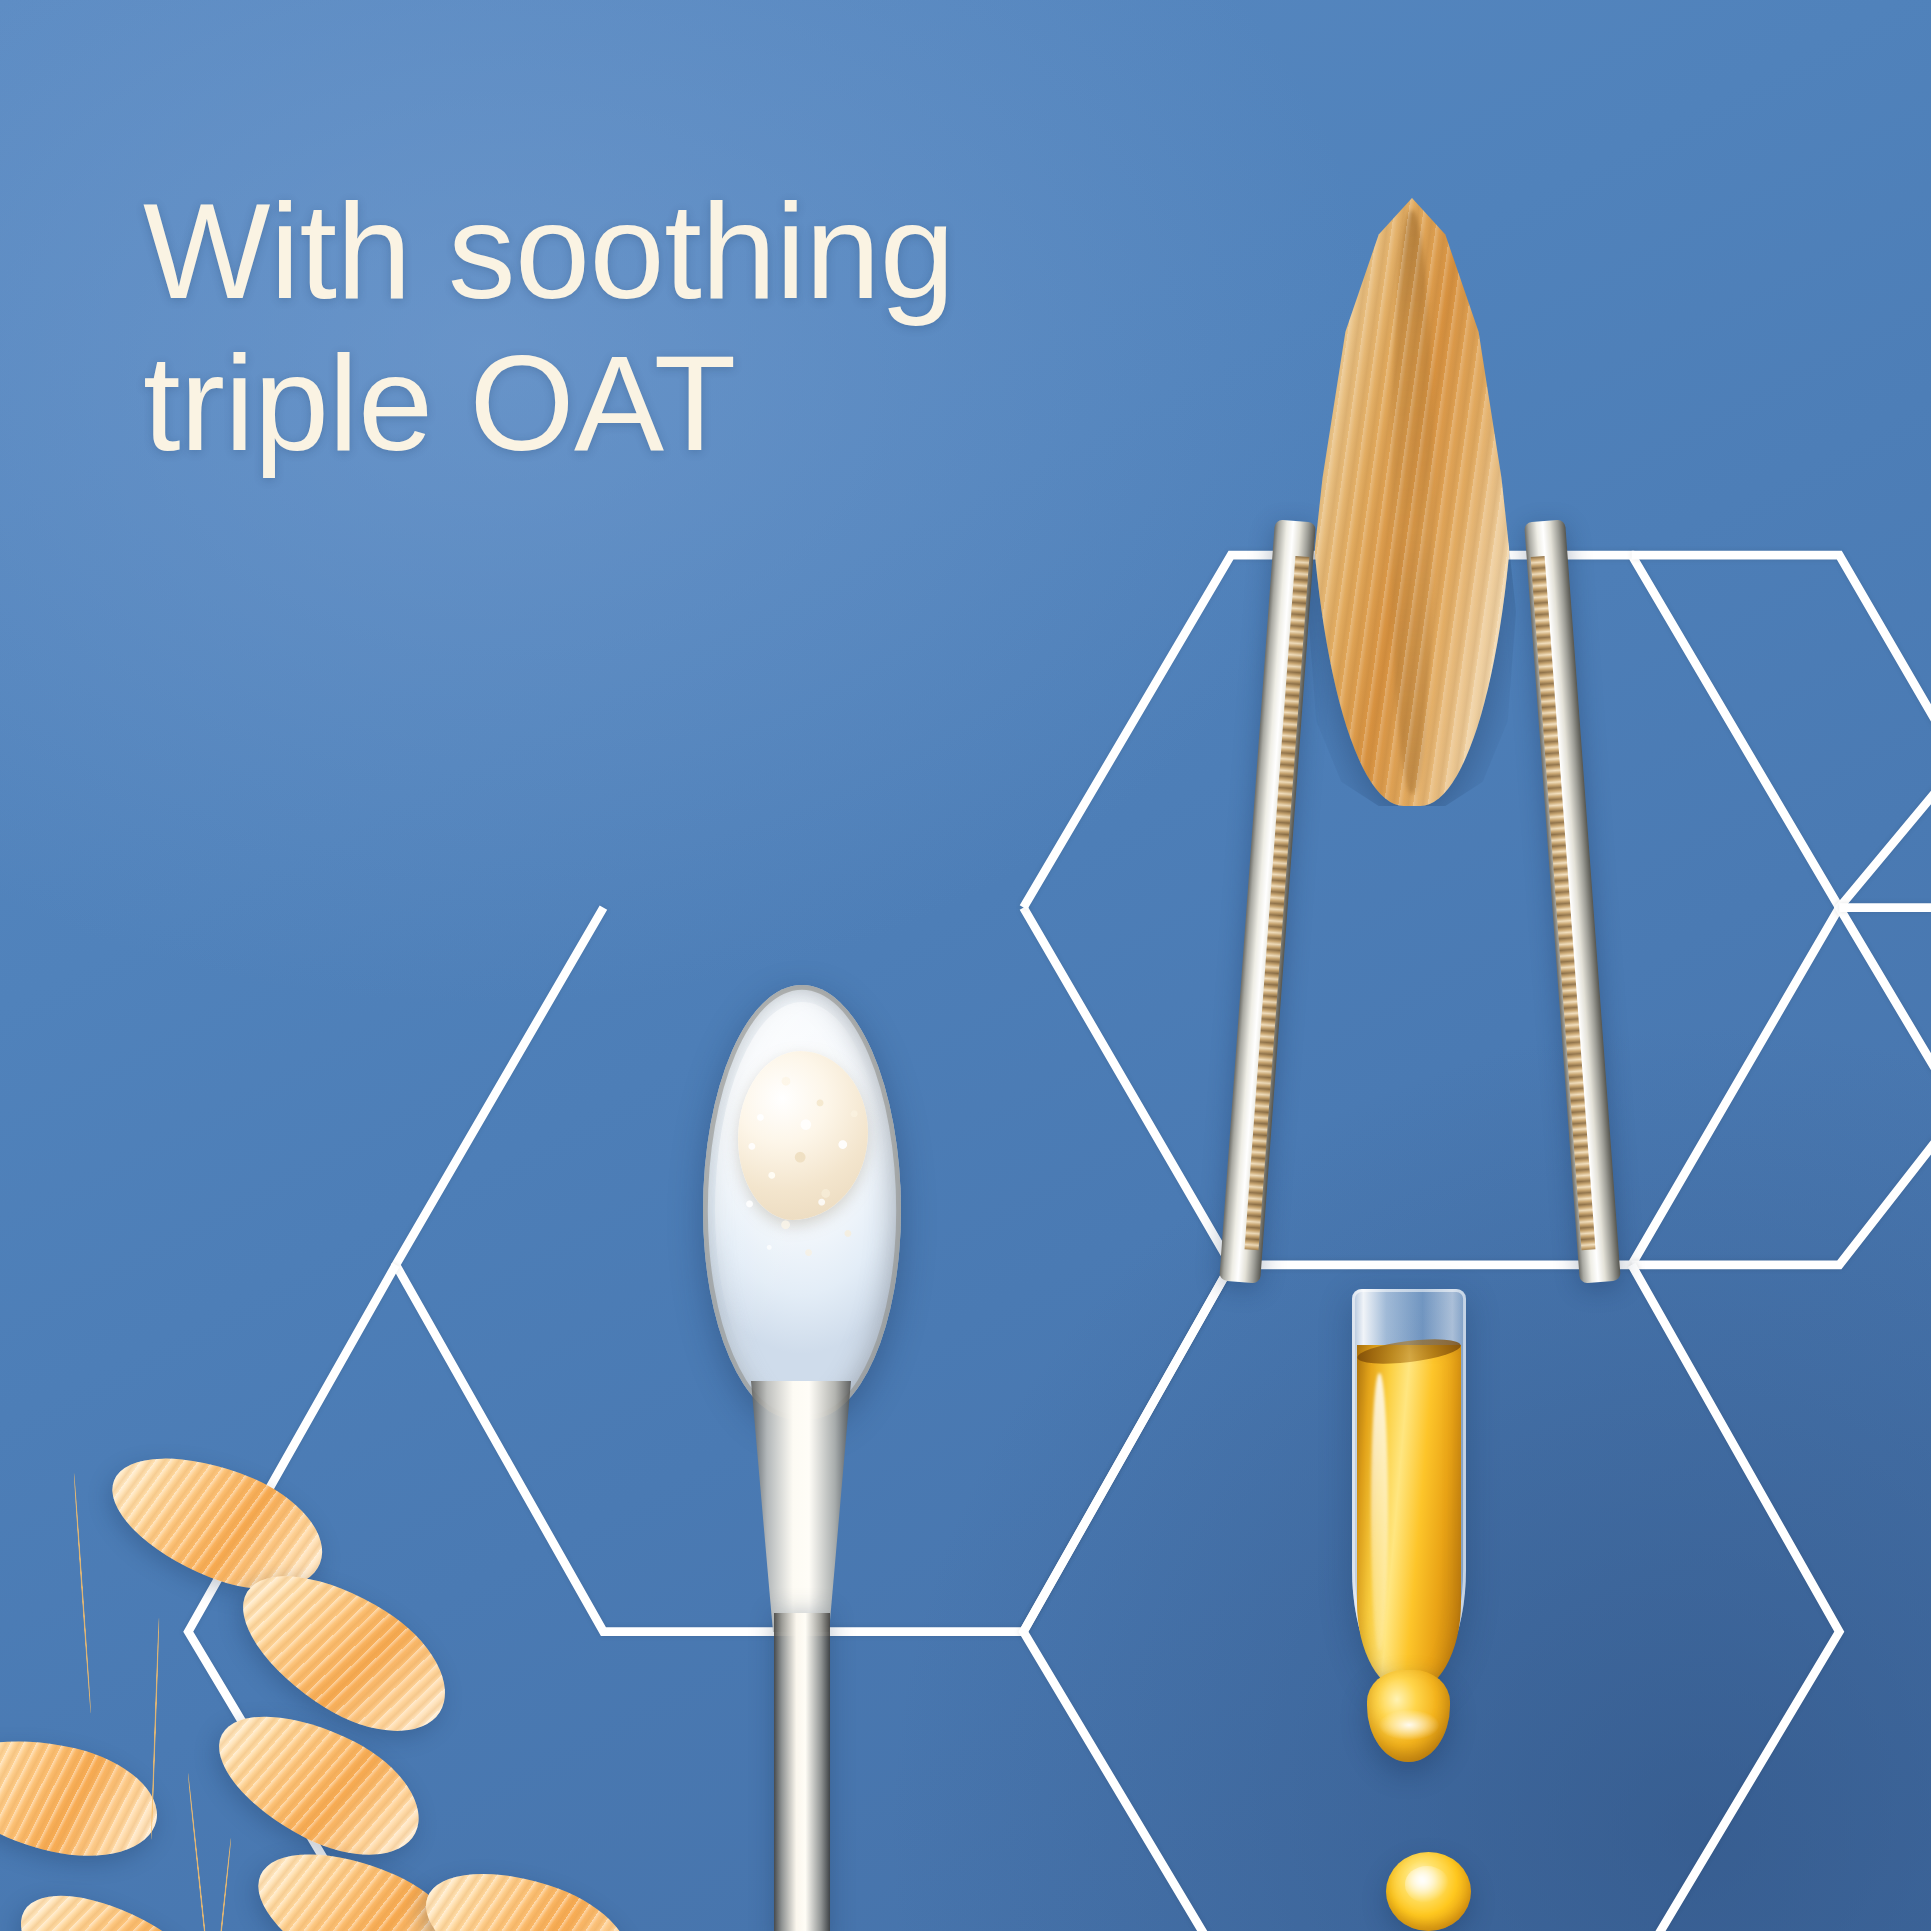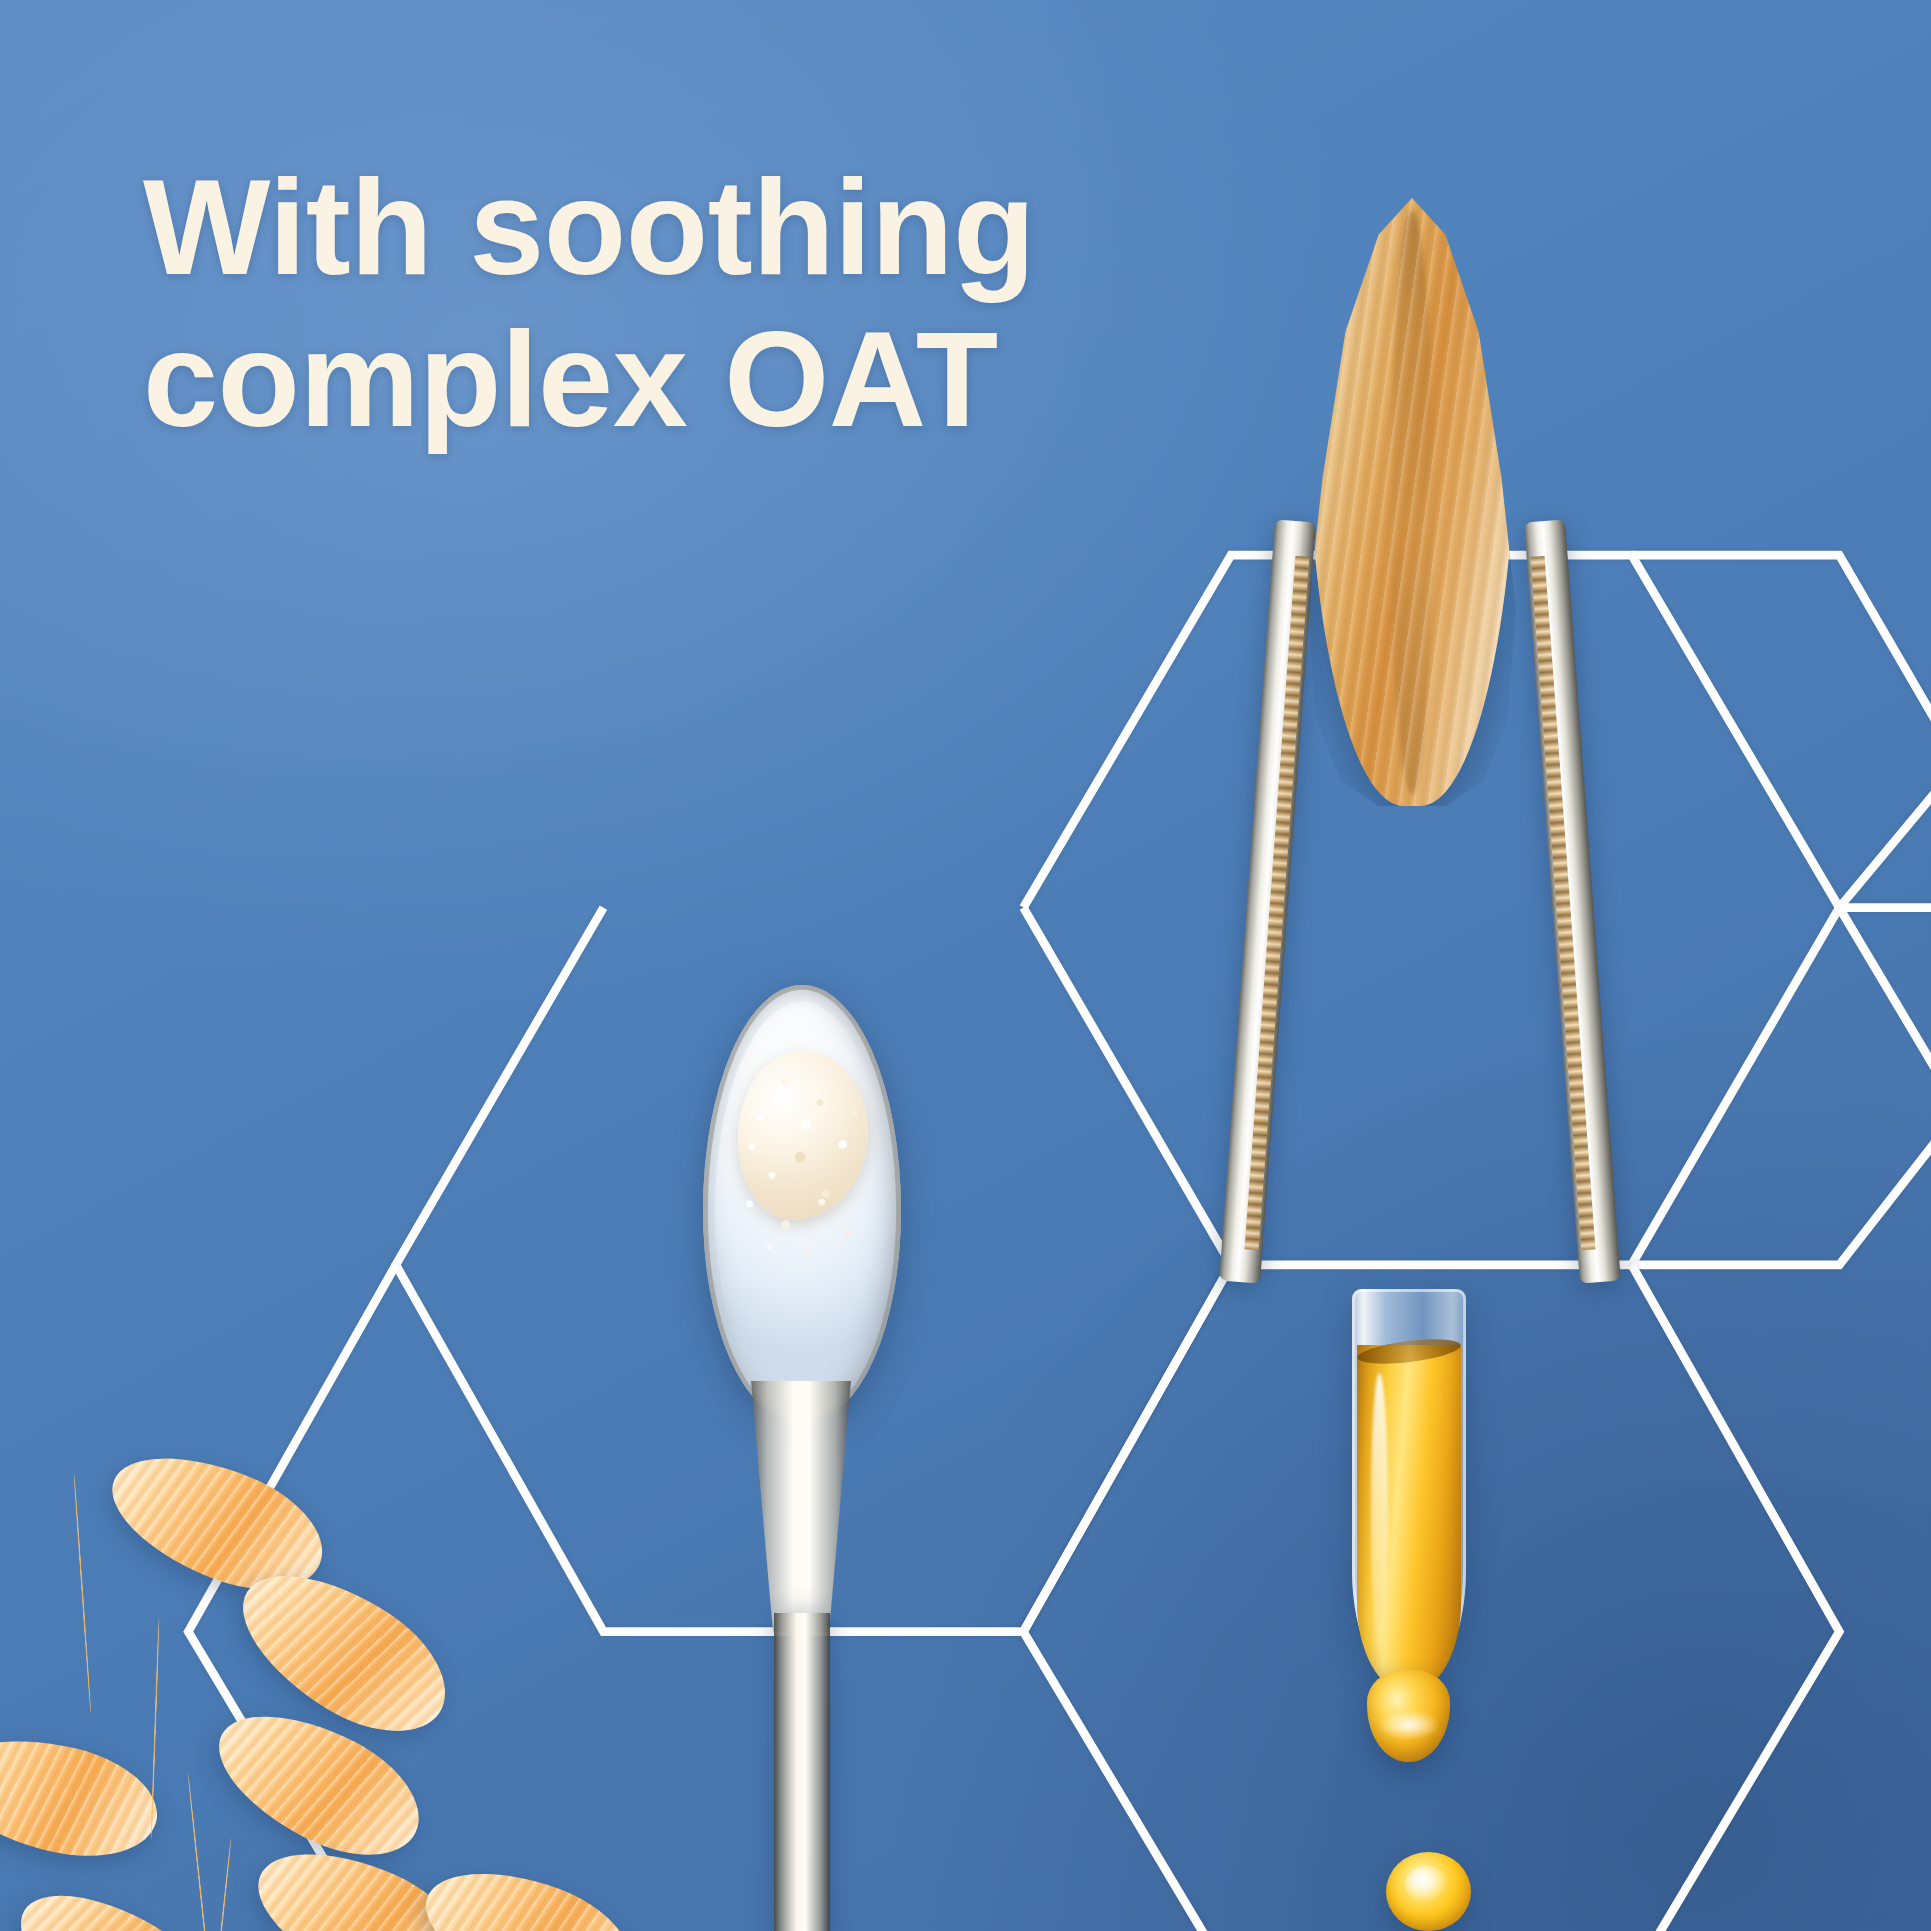--- a/index.html
+++ b/index.html
@@ -18,26 +18,26 @@
   
   #hexlayer{position:absolute;inset:0;width:1931px;height:1931px;}
   #hexlayer path, #hexlayer polyline{
     fill:none;stroke:#FFFFFF;stroke-width:9;
     stroke-linecap:butt;stroke-linejoin:miter;
     filter:drop-shadow(0 0 3px rgba(0,0,0,0.10));
   }
 
   
   #headline{
-    position:absolute;left:143px;top:152px;
+    position:absolute;left:143px;top:176px;
     width:1081px;
     color:#FAF3E3;
     font-size:135px;
     line-height:152px;
-    font-weight:700;
+    font-weight:400;
     letter-spacing:-0.5px;
     text-shadow:0 1.9px 9.7px rgba(20,45,80,0.22);
   }
   #headline .ln{display:block;white-space:nowrap;}
 
   
   
   
   #spoon{position:absolute;left:676px;top:985px;width:251px;height:956px;}
   .spoon-bowl{
@@ -256,21 +256,21 @@
 
     <polyline points="1275,1310 1060,1690 1275,2050 1690,2050 1905,1690 1690,1310"></polyline>
 
     <polyline points="410,1310 195,1690 410,2050"></polyline>
 
     <polyline points="1905,940 2000,940"></polyline>
   </svg>
 
   <div id="headline">
     <span class="ln">With soothing</span>
-    <span class="ln">complex OAT</span>
+    <span class="ln">triple OAT</span>
   </div>
 
   <div id="spoon">
     <div class="spoon-bowl"></div>
     <div class="powder"></div>
     <div class="powder-dust"></div>
     <div class="spoon-neck"></div>
     <div class="spoon-handle"></div>
   </div>
 

